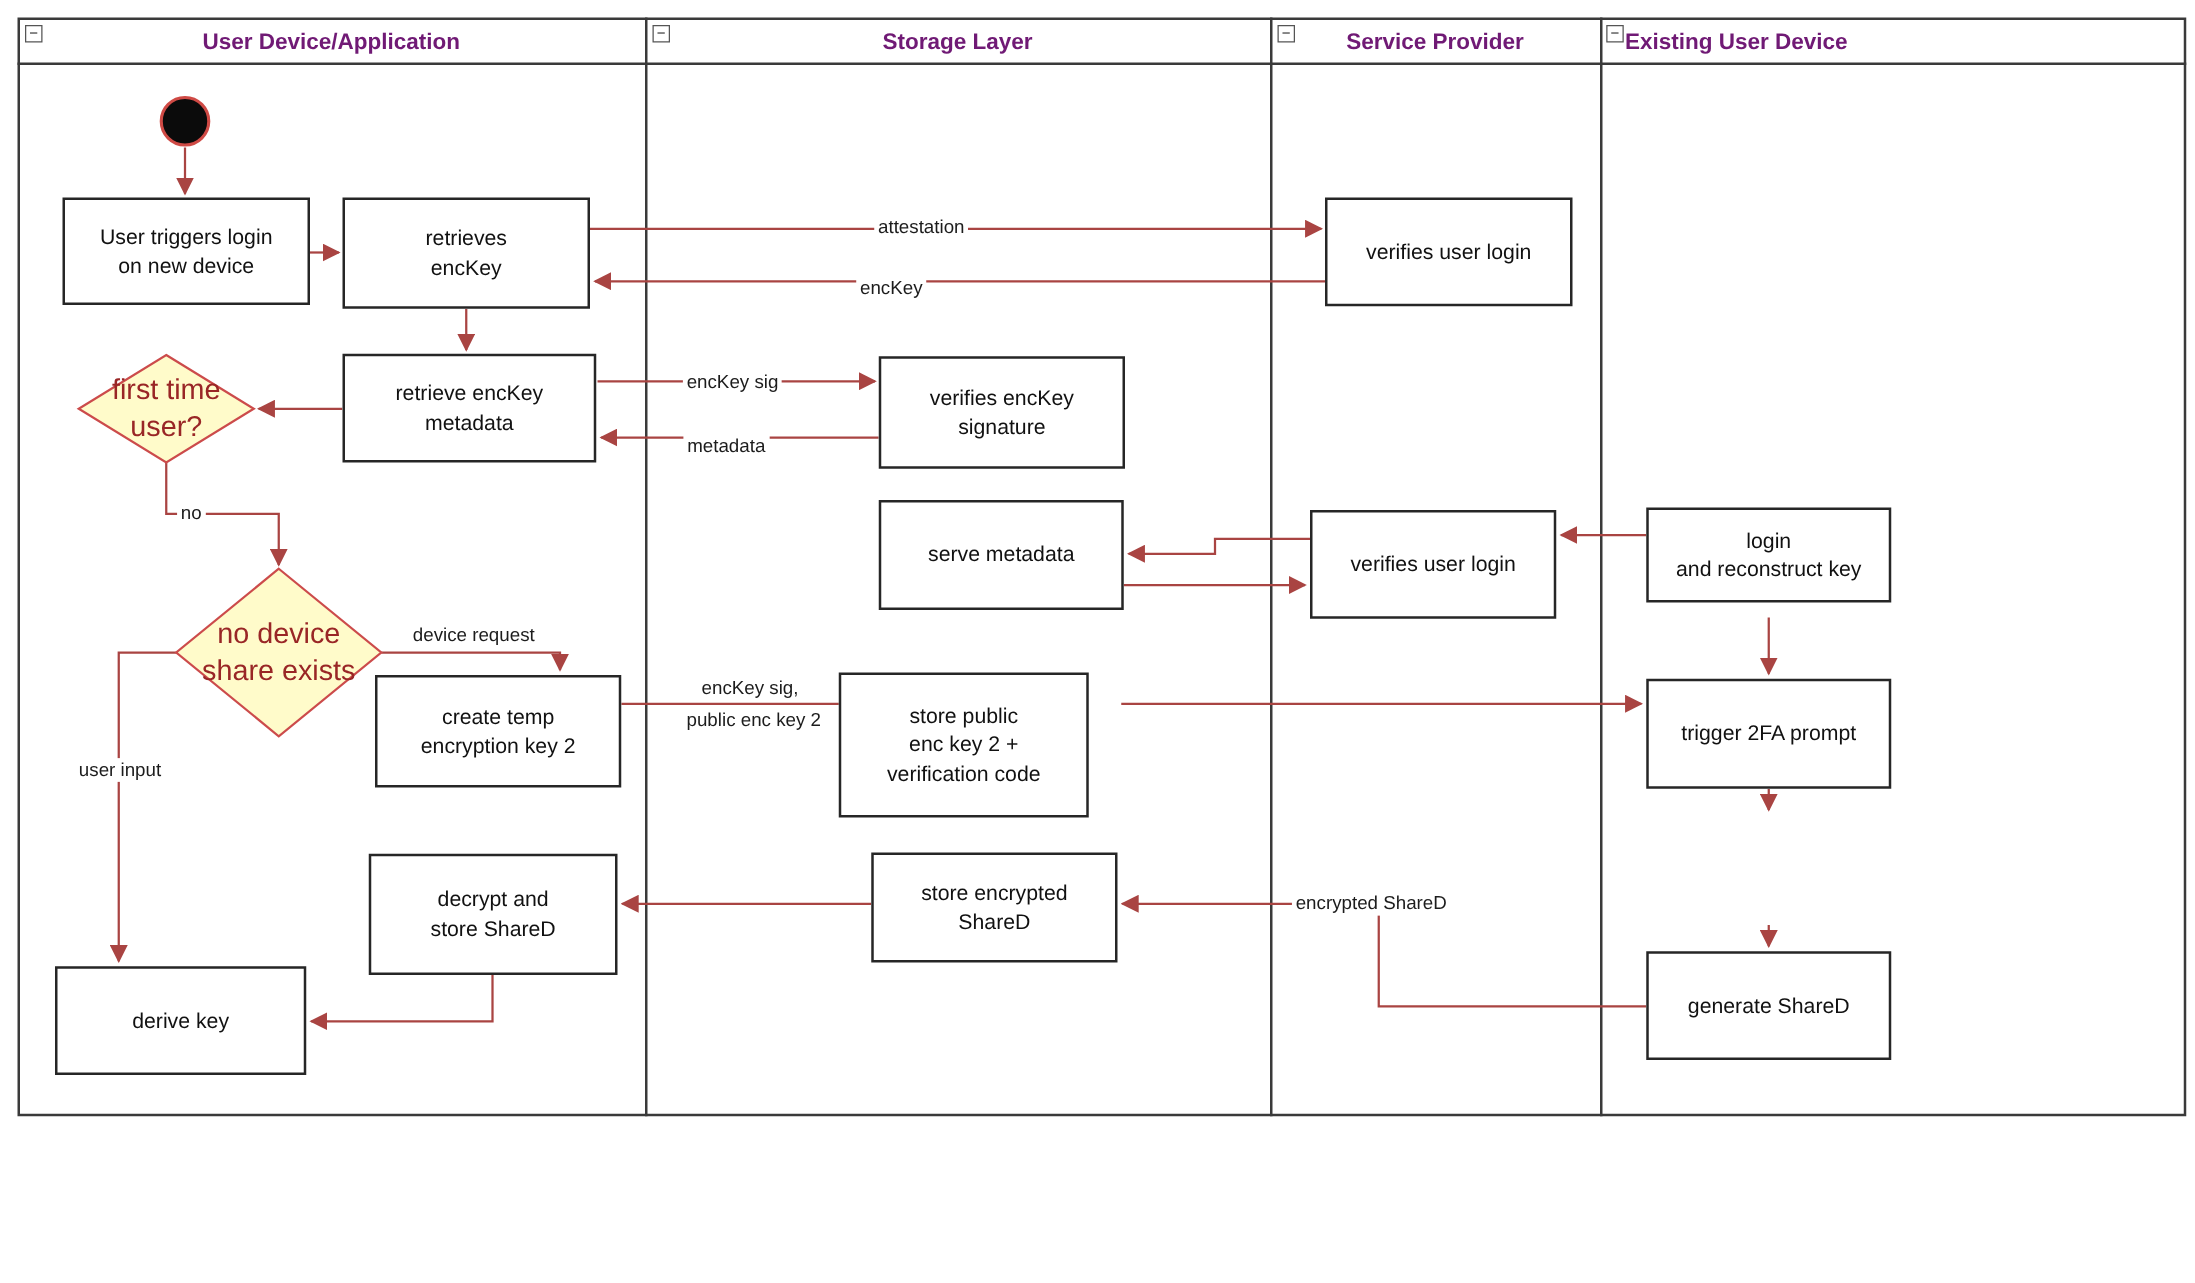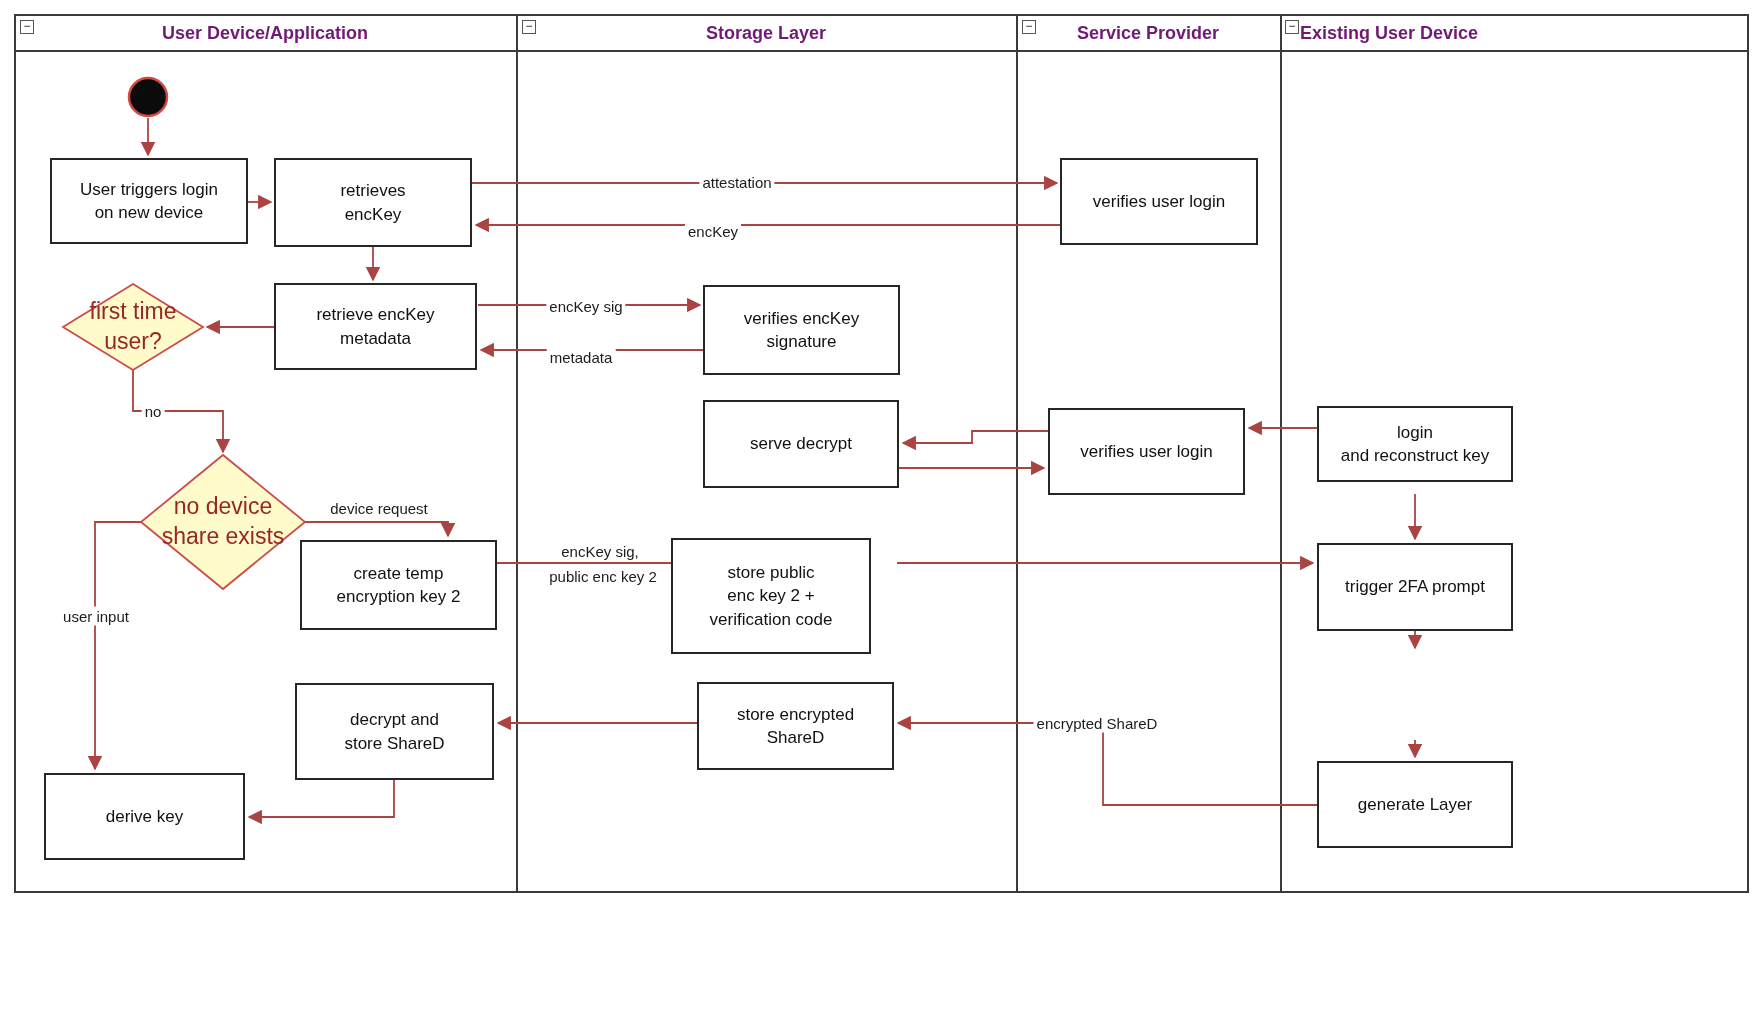--- a/index.html
+++ b/index.html
@@ -94,34 +94,34 @@
 store ShareD</div>
   <div class="node" style="left:44px;top:773px;width:201px;height:87px;">derive key</div>
 
   <div class="diamond-label" style="left:133px;top:327px;width:130px;">first time
 user?</div>
   <div class="diamond-label" style="left:223px;top:522px;width:150px;">no device
 share exists</div>
 
   <div class="node" style="left:703px;top:285px;width:197px;height:90px;">verifies encKey
 signature</div>
-  <div class="node" style="left:703px;top:400px;width:196px;height:88px;">serve decrypt</div>
+  <div class="node" style="left:703px;top:400px;width:196px;height:88px;">serve metadata</div>
   <div class="node" style="left:671px;top:538px;width:200px;height:116px;">store public
 enc key 2 +
 verification code</div>
   <div class="node" style="left:697px;top:682px;width:197px;height:88px;">store encrypted
 ShareD</div>
 
   <div class="node" style="left:1060px;top:158px;width:198px;height:87px;">verifies user login</div>
   <div class="node" style="left:1048px;top:408px;width:197px;height:87px;">verifies user login</div>
 
   <div class="node" style="left:1317px;top:406px;width:196px;height:76px;">login
 and reconstruct key</div>
   <div class="node" style="left:1317px;top:543px;width:196px;height:88px;">trigger 2FA prompt</div>
-  <div class="node" style="left:1317px;top:761px;width:196px;height:87px;">generate Layer</div>
+  <div class="node" style="left:1317px;top:761px;width:196px;height:87px;">generate ShareD</div>
 
   <div class="edge-label" style="left:737px;top:182px;">attestation</div>
   <div class="edge-label" style="left:713px;top:231px;">encKey</div>
   <div class="edge-label" style="left:586px;top:306px;">encKey sig</div>
   <div class="edge-label" style="left:581px;top:357px;">metadata</div>
   <div class="edge-label" style="left:153px;top:411px;">no</div>
   <div class="edge-label" style="left:379px;top:508px;">device request</div>
   <div class="edge-label" style="left:600px;top:551px;">encKey sig,</div>
   <div class="edge-label" style="left:603px;top:576px;">public enc key 2</div>
   <div class="edge-label" style="left:96px;top:616px;">user input</div>

